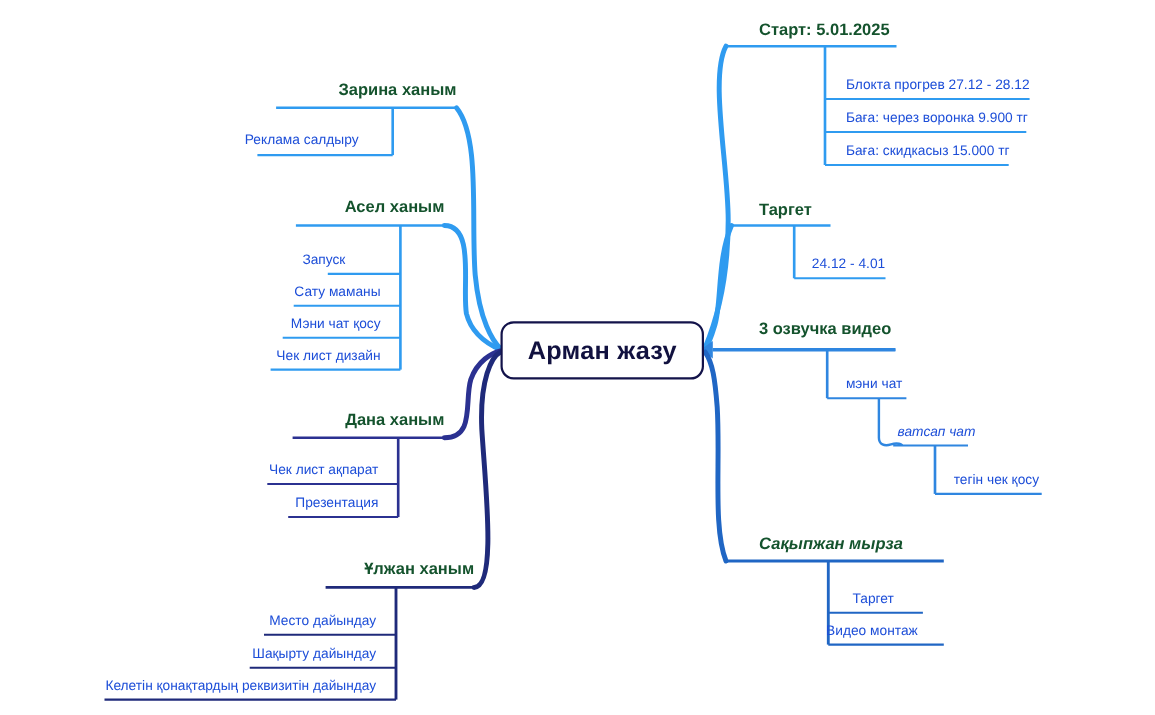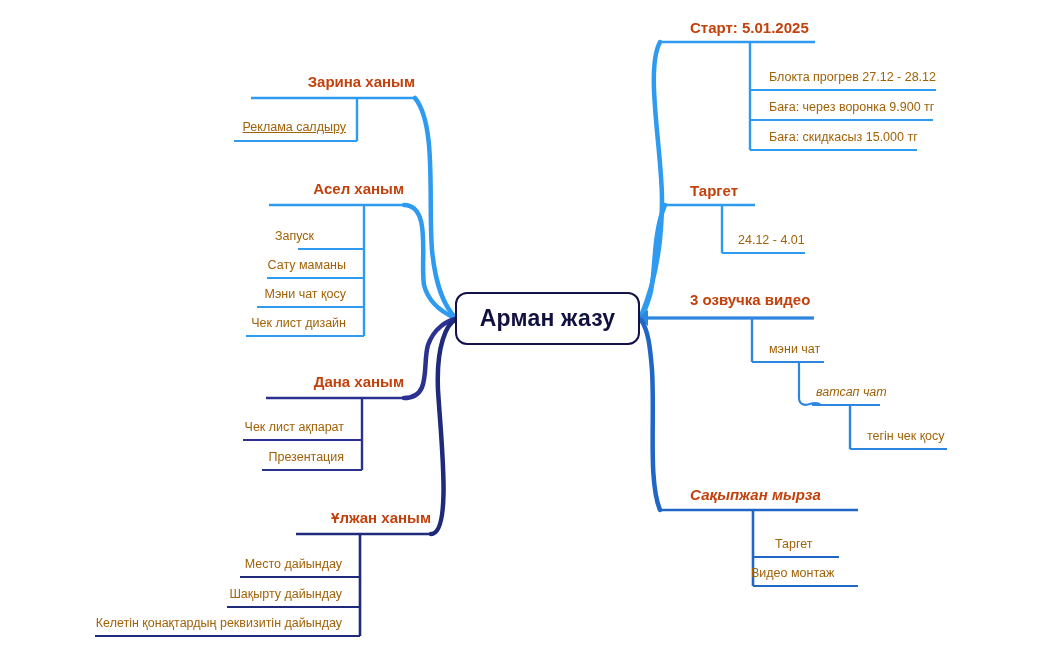--- a/index.html
+++ b/index.html
@@ -40,32 +40,32 @@
     font-weight: bold;
     color: #11113f;
     white-space: nowrap;
     letter-spacing: 0.2px;
   }
   
   .topic {
     position: absolute;
     font-size: 15px;
     font-weight: bold;
-    color: #c2410c;
+    color: #14532d;
     white-space: nowrap;
     z-index: 5;
   }
   .topic.r { text-align: left; }
   .topic.l { text-align: right; }
   
   .leaf {
     position: absolute;
     font-size: 12.5px;
     font-weight: normal;
-    color: #a16207;
+    color: #1d4ed8;
     white-space: nowrap;
     z-index: 5;
   }
   .leaf.r { text-align: left; }
   .leaf.l { text-align: right; }
 </style>
 </head>
 <body>
 
 <div id="canvas">
@@ -150,21 +150,21 @@
   <div class="topic r" style="left:690px; top:291px;">3 озвучка видео</div>
   <div class="leaf r" style="left:769px; top:342px;">мэни чат</div>
   <div class="leaf r" style="left:816px; top:385px;font-style:italic;">ватсап чат</div>
   <div class="leaf r" style="left:867px; top:429px;">тегін чек қосу</div>
 
   <div class="topic r" style="left:690px; top:486px;font-style:italic;">Сақыпжан мырза</div>
   <div class="leaf r" style="left:775px; top:537px;">Таргет</div>
   <div class="leaf r" style="left:751px; top:566px;">Видео монтаж</div>
 
   <div class="topic l" style="right:635px; top:73px;">Зарина ханым</div>
-  <div class="leaf l" style="right:704px; top:120px;text-decoration:underline;">Реклама салдыру</div>
+  <div class="leaf l" style="right:724px; top:120px;">Реклама салдыру</div>
 
   <div class="topic l" style="right:646px; top:180px;">Асел ханым</div>
   <div class="leaf l" style="right:736px; top:229px;">Запуск</div>
   <div class="leaf l" style="right:704px; top:258px;">Сату маманы</div>
   <div class="leaf l" style="right:704px; top:287px;">Мэни чат қосу</div>
   <div class="leaf l" style="right:704px; top:316px;">Чек лист дизайн</div>
 
   <div class="topic l" style="right:646px; top:373px;">Дана ханым</div>
   <div class="leaf l" style="right:706px; top:420px;">Чек лист ақпарат</div>
   <div class="leaf l" style="right:706px; top:450px;">Презентация</div>

